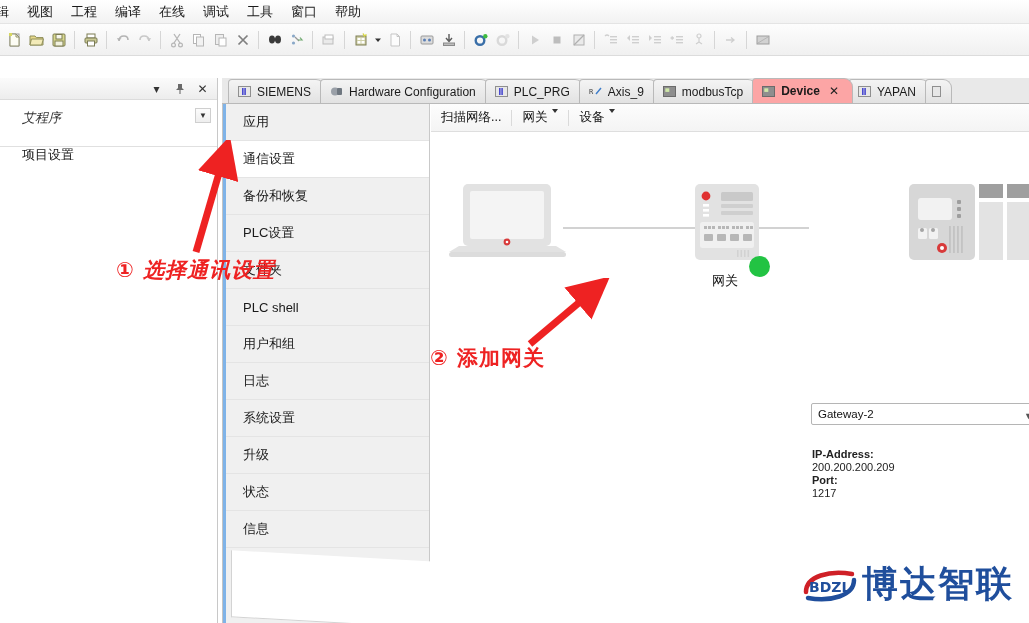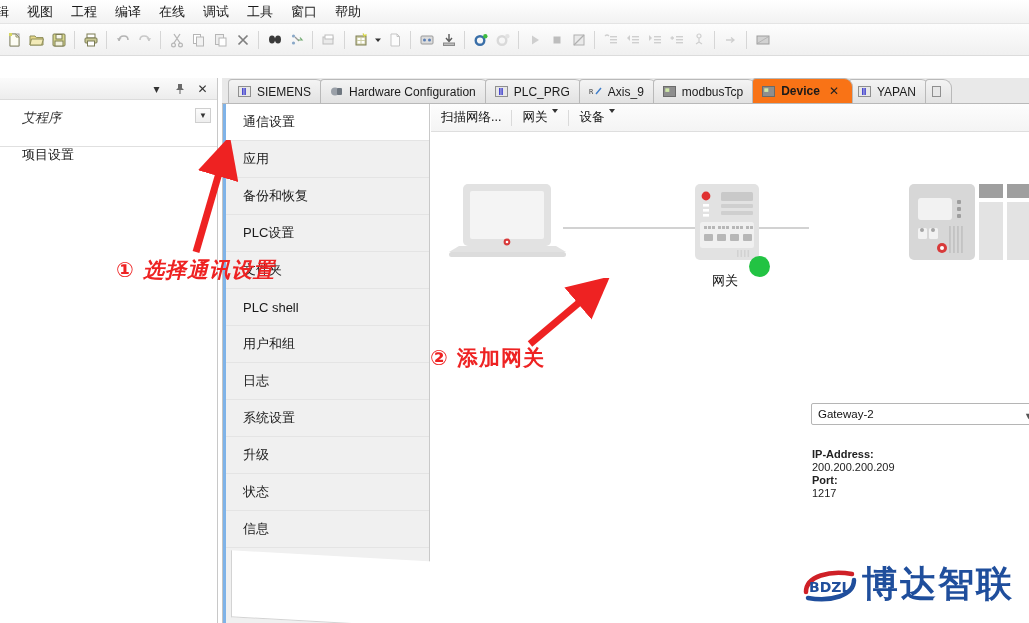--- a/index.html
+++ b/index.html
@@ -65,21 +65,21 @@
   }
   .tab {
     height:24px; display:flex; align-items:center; gap:6px;
     padding:0 13px 0 9px; font-size:12px; color:#1a1a1a;
     background:linear-gradient(#f4f4f4,#e2e2e2);
     border:1px solid #b9b9b9; border-bottom:none;
     border-radius:4px 9px 0 0; margin-right:-5px; white-space:nowrap;
     position:relative;
   }
   .tab.active {
-    background:#f97316; font-weight:bold; z-index:5; height:25px;justify-content:space-between;
+    background:#fca5a5; font-weight:bold; z-index:5; height:25px;justify-content:space-between;
   }
   .tab .tclose { font-size:12px; font-weight:bold; color:#222; margin-left:3px; }
   .ticon { width:13px; height:13px; flex:0 0 13px; }
 
   
   .devwin {
     position:absolute; left:222px; top:104px; width:807px; height:519px;
     background:#ffffff; border-left:1px solid #c4c4c4;
   }
   
@@ -463,25 +463,25 @@
             <rect x="0.5" y="1.5" width="8" height="10" fill="#e7e7e7" stroke="#8f8f8f"></rect>
           </svg>
       </span>
     </div>
   </div>
 
   <div class="devwin">
 
     <div class="catlist">
       <div class="catbar-left"></div>
+      <div class="cat">
+          <span>应用</span>
+        </div>
       <div class="cat selected">
           <span>通信设置</span>
-        </div>
-      <div class="cat">
-          <span>应用</span>
         </div>
       <div class="cat">
           <span>备份和恢复</span>
         </div>
       <div class="cat">
           <span>PLC设置</span>
         </div>
       <div class="cat">
           <span>文件夹</span>
         </div>

